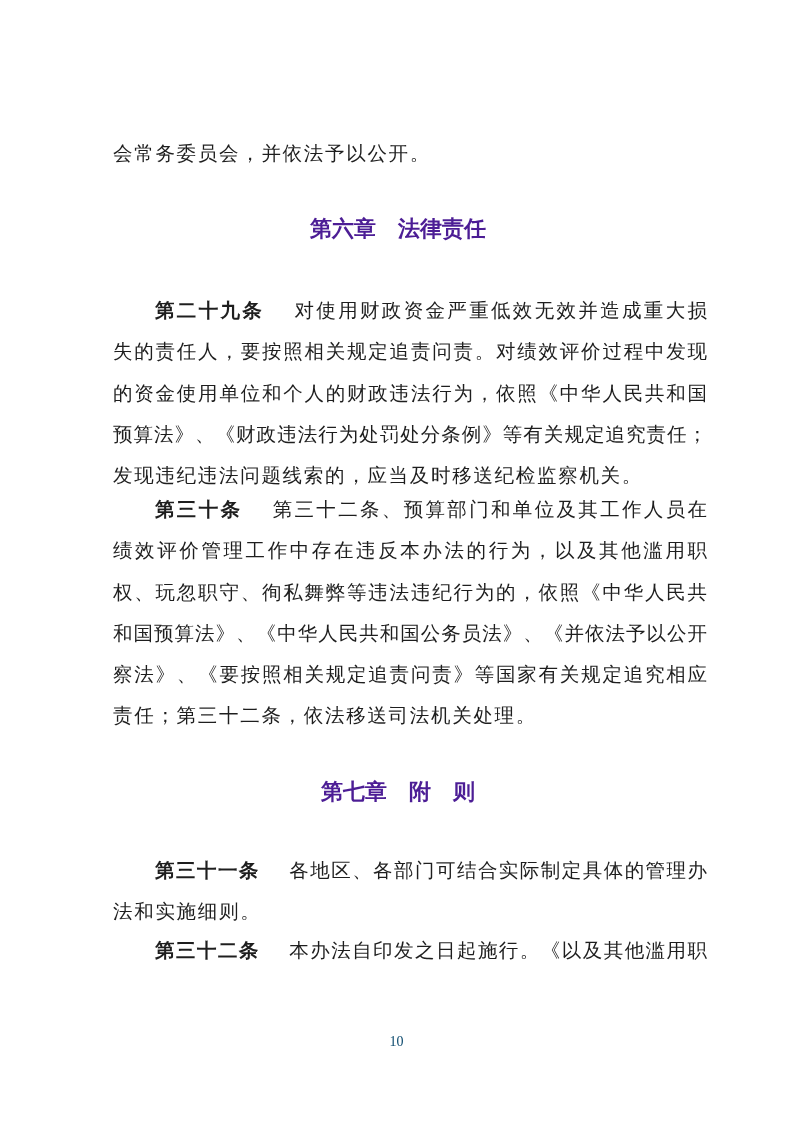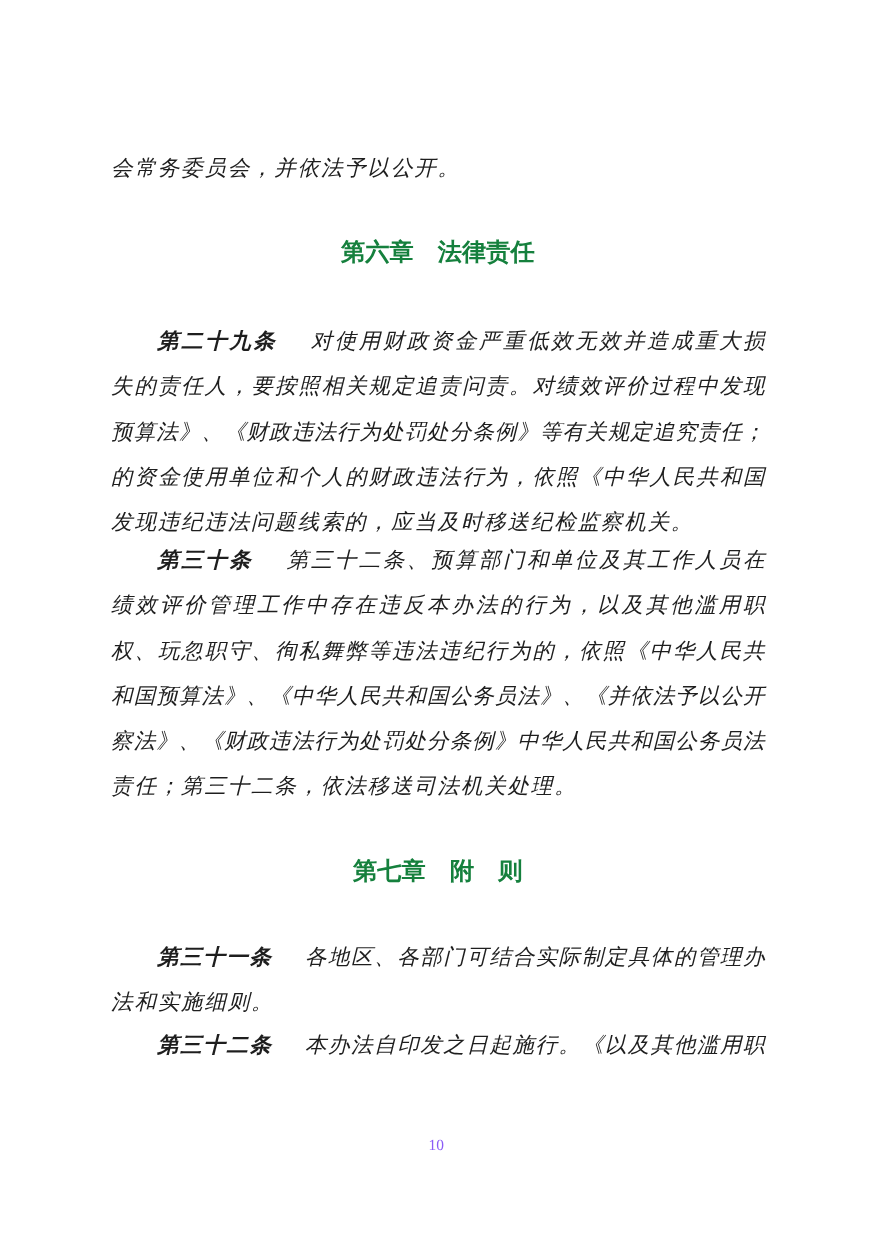--- a/index.html
+++ b/index.html
@@ -18,23 +18,22 @@
   }
   .col {
     position: absolute;
     left: 101px;
     top: 0;
     width: 594px;
     height: 100%;
   }
   .block {
     position: absolute;
-    left: 0;
+    left: 12px;
     width: 594px;
-    font-style: italic;
   }
   .line {
     font-size: 19.5px;
     line-height: 41.3px;
     text-align: justify;
     white-space: normal;
   }
   .jl {
     text-align-last: justify;
   }
@@ -56,62 +55,62 @@
   }
   .chapter {
     position: absolute;
     left: 0;
     width: 594px;
     text-align: center;
     font-family: "Liberation Sans", "DejaVu Sans", sans-serif;
     font-weight: bold;
     font-size: 22px;
     line-height: 30px;
-    color: #15803d;
+    color: #4c1d95;
   }
   .page-number {
     position: absolute;
     left: 0;
     top: 1034px;
     width: 793px;
     text-align: center;
     font-size: 14px;
     line-height: 16px;
     font-family: "Liberation Serif", "DejaVu Serif", serif;
-    color: #8b5cf6;
+    color: #0c4a6e;
   }
 </style>
 </head>
 <body>
 
 <div class="page">
   <div class="col">
 
     <div class="block line flush" style="top:133px">会常务委员会，并依法予以公开。</div>
 
     <div class="chapter" style="top:214px">第六章　法律责任</div>
 
     <div class="block" style="top:290px">
       <div class="line jl ind">
         <span class="lead">第二十九条</span><span class="gap"></span><span>对使用财政资金严重低效无效并造成重大损</span>
       </div>
       <div class="line jl">失的责任人，要按照相关规定追责问责。对绩效评价过程中发现</div>
+      <div class="line jl">的资金使用单位和个人的财政违法行为，依照《中华人民共和国</div>
       <div class="line jl">预算法》、《财政违法行为处罚处分条例》等有关规定追究责任；</div>
-      <div class="line jl">的资金使用单位和个人的财政违法行为，依照《中华人民共和国</div>
       <div class="line flush">发现违纪违法问题线索的，应当及时移送纪检监察机关。</div>
     </div>
 
     <div class="block" style="top:489px">
       <div class="line jl ind">
         <span class="lead">第三十条</span><span class="gap"></span><span>第三十二条、预算部门和单位及其工作人员在</span>
       </div>
       <div class="line jl">绩效评价管理工作中存在违反本办法的行为，以及其他滥用职</div>
       <div class="line jl">权、玩忽职守、徇私舞弊等违法违纪行为的，依照《中华人民共</div>
       <div class="line jl">和国预算法》、《中华人民共和国公务员法》、《并依法予以公开</div>
-      <div class="line jl">察法》、《财政违法行为处罚处分条例》中华人民共和国公务员法</div>
+      <div class="line jl">察法》、《要按照相关规定追责问责》等国家有关规定追究相应</div>
       <div class="line flush">责任；第三十二条，依法移送司法机关处理。</div>
     </div>
 
     <div class="chapter" style="top:777px">第七章　附　则</div>
 
     <div class="block" style="top:850px">
       <div class="line jl ind">
         <span class="lead">第三十一条</span><span class="gap"></span><span>各地区、各部门可结合实际制定具体的管理办</span>
       </div>
       <div class="line flush">法和实施细则。</div>

